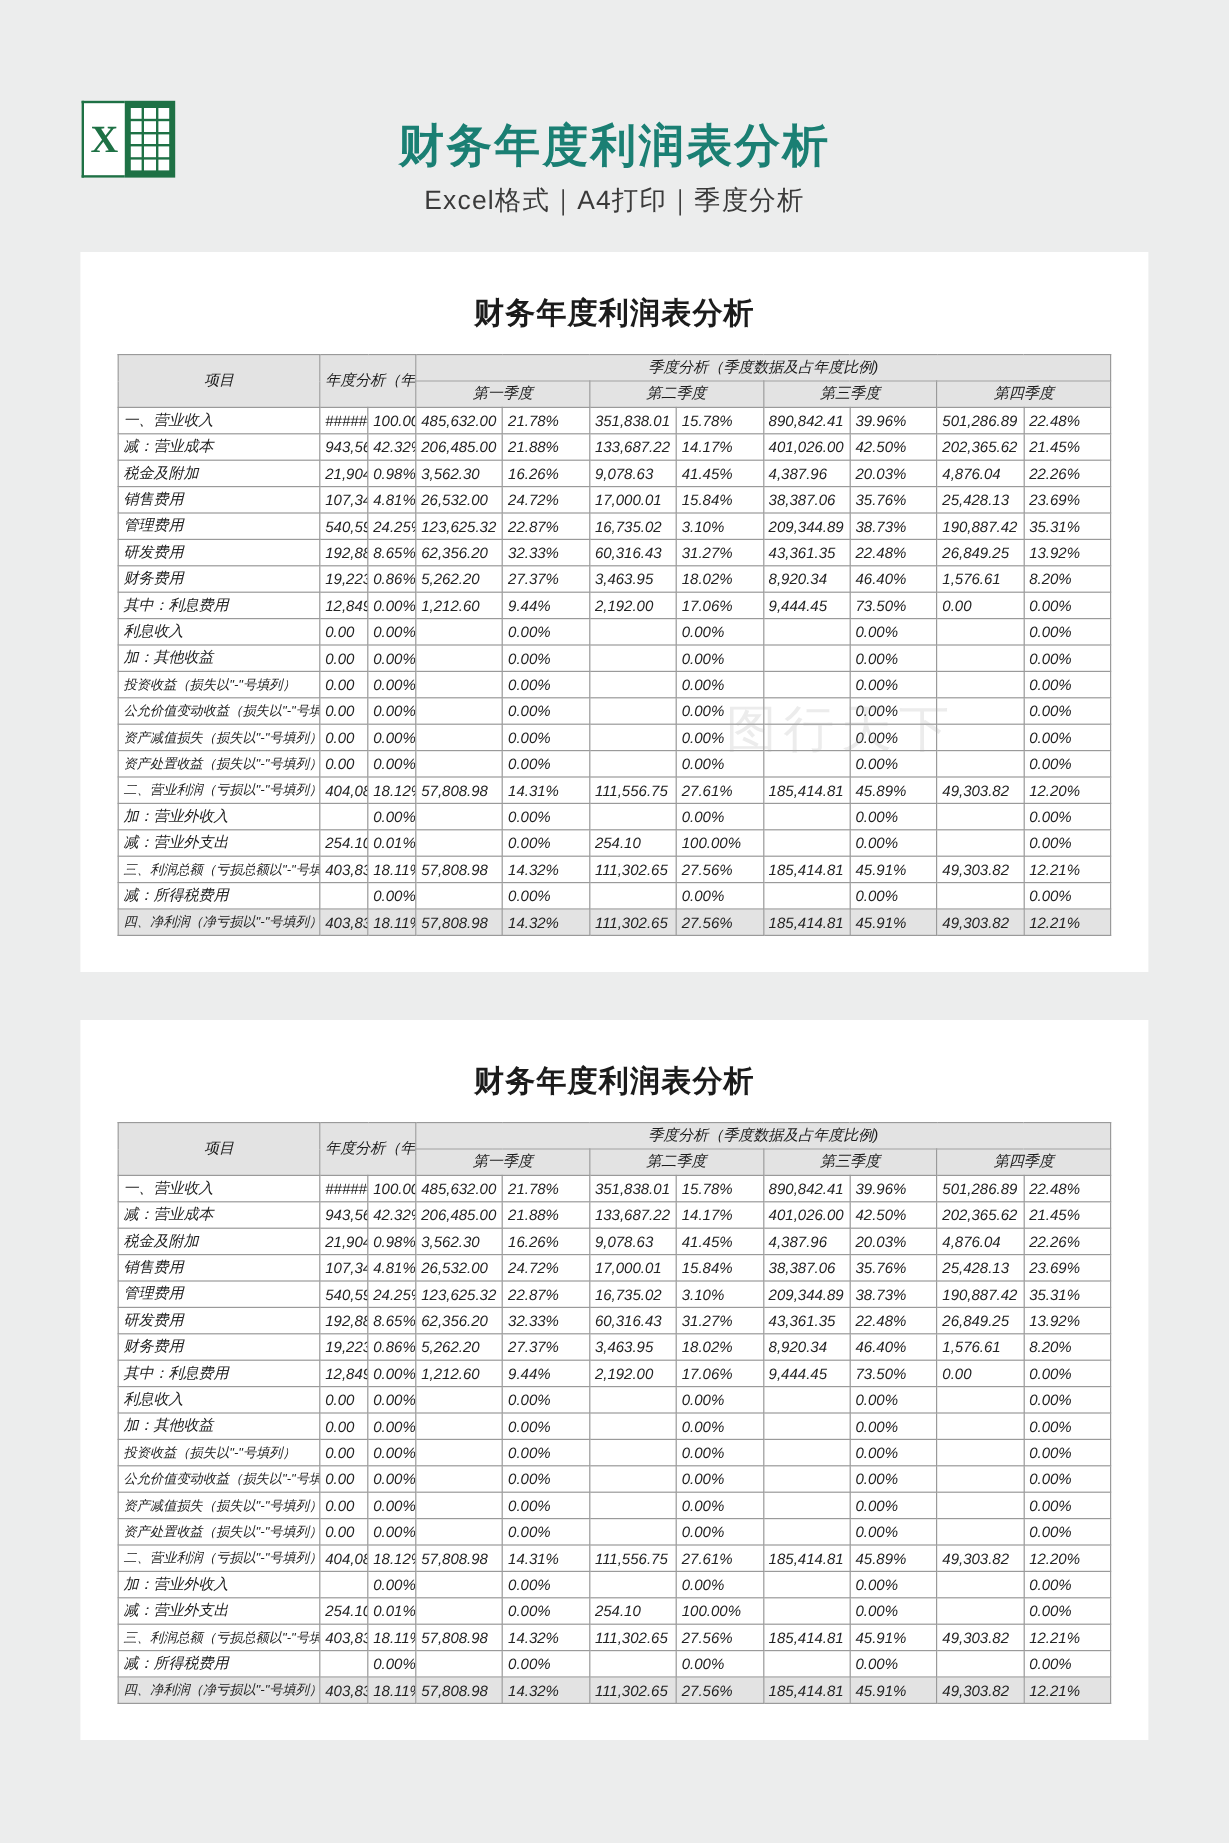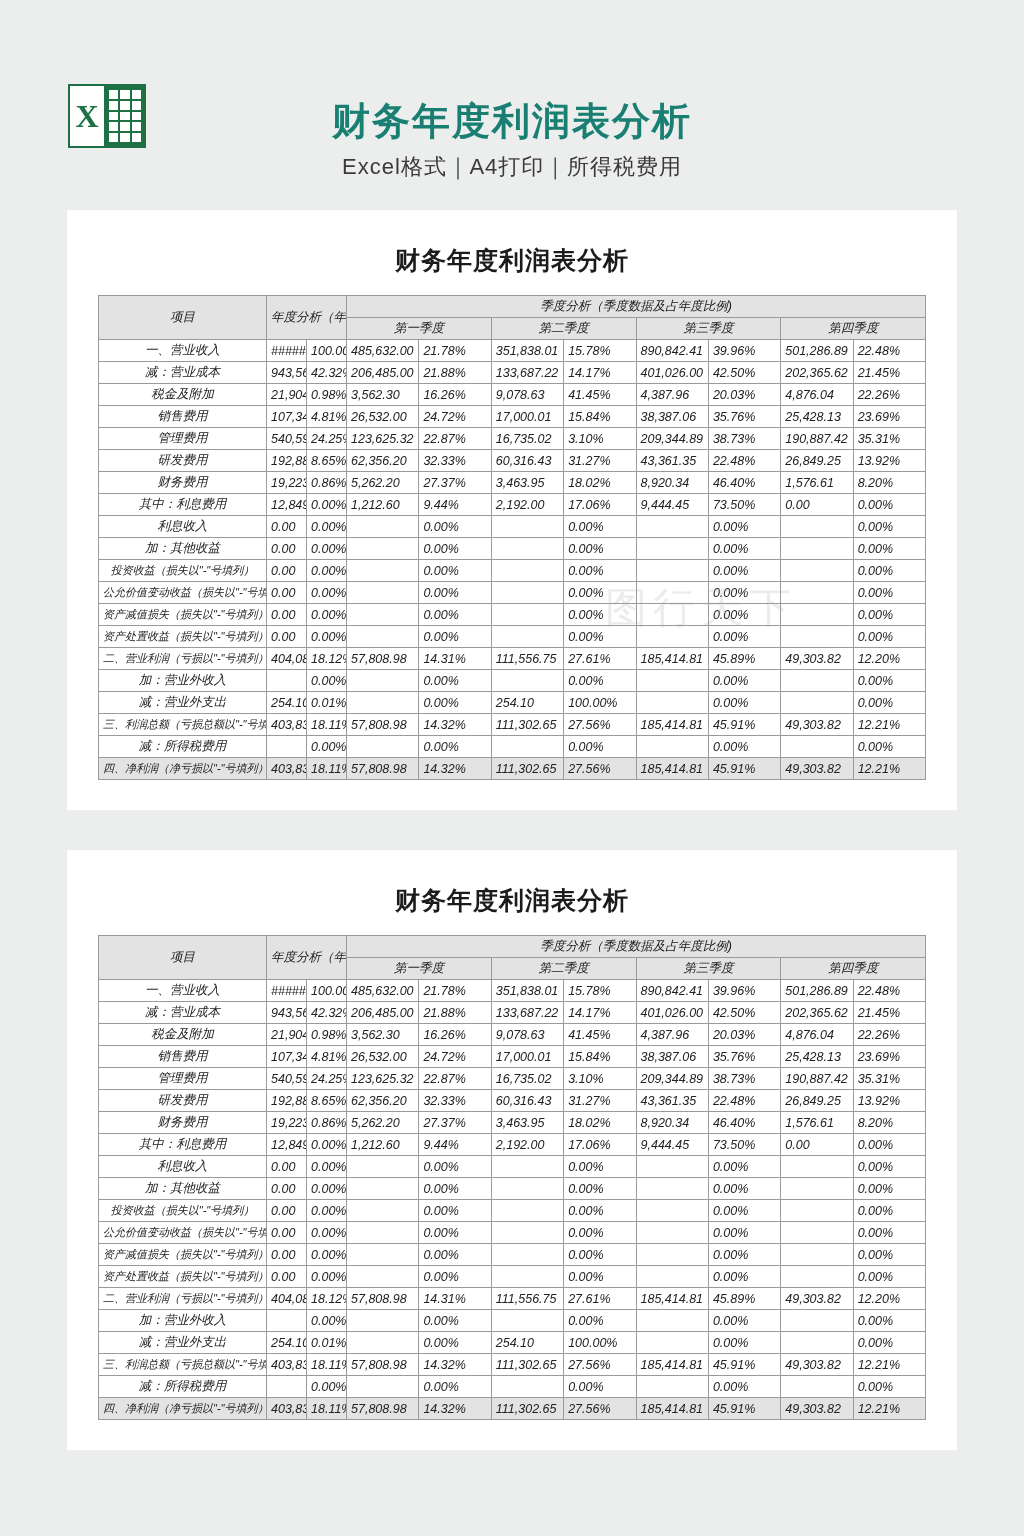--- a/index.html
+++ b/index.html
@@ -134,21 +134,21 @@
     text-align: center;
     font-size: 12.5px;
     color: #1b1b1b;
   }
   .hdr-item { width: 168px; }
   .hdr-year-val { width: 80px; }
   .hdr-year-pct { width: 56px; }
   .hdr-q-val { width: 84px; }
   .hdr-q-pct { width: 56px; }
 
-  td.item { text-align: center; padding-left: 4px; }
+  td.item { text-align: left; padding-left: 4px; }
   td.num  { text-align: left; }
   td.pct  { text-align: left; }
   tr.total td { background: #e3e3e3; }
   .small-note { font-size: 11px; line-height: 1.05; }
 </style>
 </head>
 <body>
 
 <div class="page">
 
@@ -169,21 +169,21 @@
           <i></i>
             <i></i>
             <i></i>
             <i></i>
             <i></i>
             <i></i>
         </div>
       </div>
     </div>
     <div class="title-main">财务年度利润表分析</div>
-    <div class="title-sub">Excel格式｜A4打印｜所得税费用</div>
+    <div class="title-sub">Excel格式｜A4打印｜季度分析</div>
   </div>
 
   <div class="sheet">
     <div class="sheet-title">财务年度利润表分析</div>
     <div class="wm">图行天下</div>
     <table class="fin">
       <thead>
         <tr>
           <th class="hdr-item" rowspan="2">项目</th>
           <th class="hdr-year-val small-note" colspan="2" rowspan="2">年度分析（年度数据及项目比例）</th>

